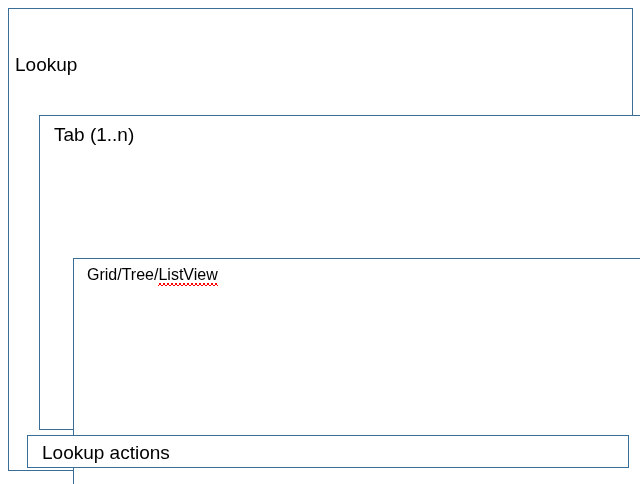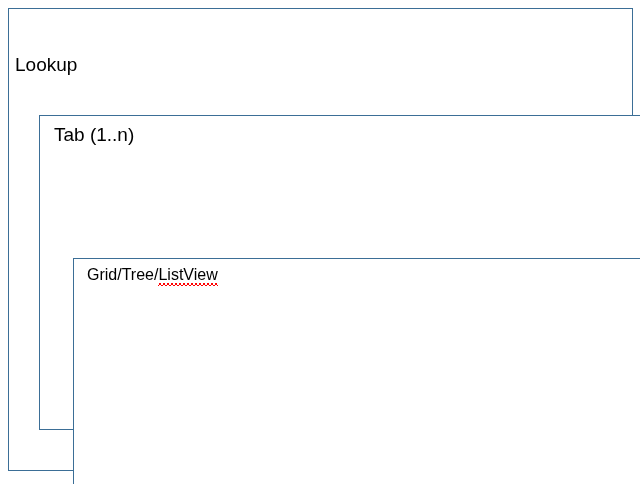--- a/index.html
+++ b/index.html
@@ -133,15 +133,18 @@
     <div class="box" id="tab-box">
       <span class="box-label" id="tab-label">Tab (1..n)</span>
 
       <div class="box" id="grid-box">
         <span class="box-label" id="grid-label">
           <span>Grid/Tree/</span><span class="misspelled">ListView</span>
         </span>
       </div>
     </div>
 
+    <div class="box" id="actions-box">
+      <span class="box-label" id="actions-label">Lookup actions</span>
+    </div>
 
   </div>
 </div>
 
 </body></html>

